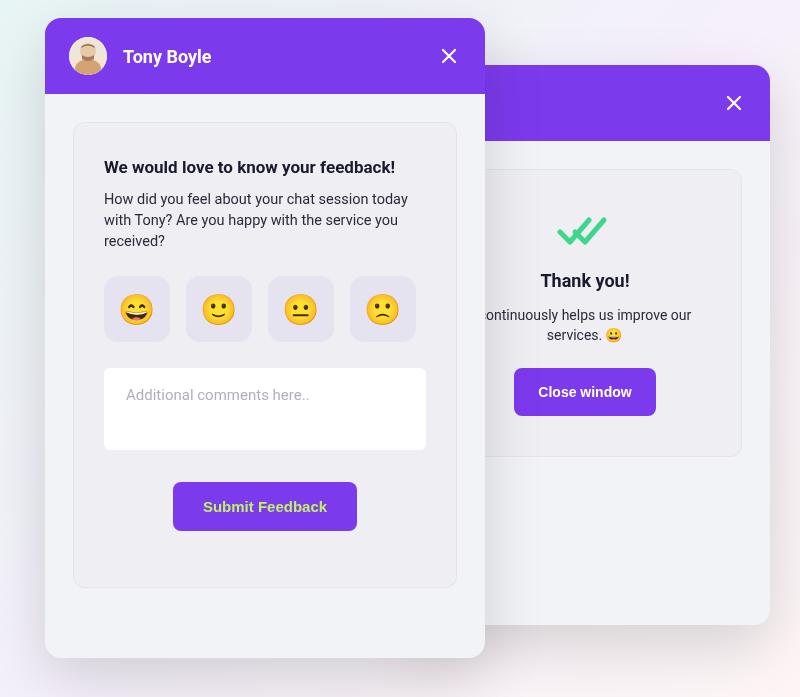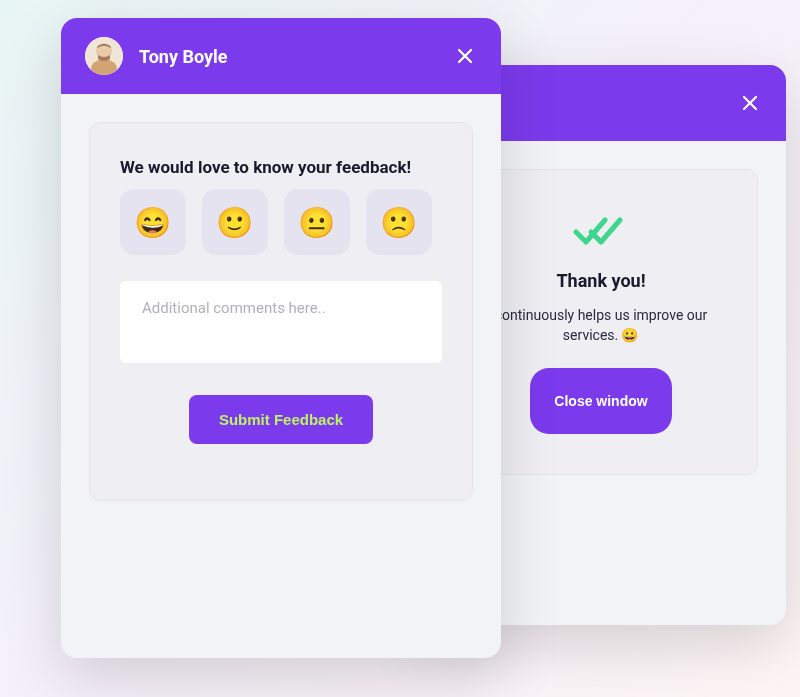--- a/index.html
+++ b/index.html
@@ -14,21 +14,20 @@
       height: 697px;
       position: relative;
       overflow: hidden;
     }
     .card {
       position: absolute;
       background: #f2f3f7;
       border-radius: 16px;
       box-shadow: 0 20px 60px rgba(0,0,0,0.15);
       overflow: hidden;
-      margin-left: 16px;
     }
     .card-back {
       width: 370px;
       left: 400px;
       top: 65px;
       height: 560px;
     }
     .card-front {
       width: 440px;
       left: 45px;
@@ -135,22 +134,22 @@
       font-size: 15px;
       font-weight: 700;
       cursor: pointer;
       display: block;
       margin: 0 auto;
     }
     .btn-primary-sm {
       background: #7c3aed;
       color: #fff;
       border: none;
-      border-radius: 19px;
-      padding: 25px 24px;
+      border-radius: 8px;
+      padding: 16px 24px;
       font-size: 14px;
       font-weight: 600;
       cursor: pointer;
       display: block;
       margin: 0 auto;
     }
     
     .card-back .header {
       padding-left: 24px;
     }
@@ -224,20 +223,21 @@
     </div>
     <div class="close-btn">
       <svg width="16" height="16" viewBox="0 0 16 16" fill="none">
         <path d="M2 2 L14 14 M14 2 L2 14" stroke="white" stroke-width="2.2" stroke-linecap="round"></path>
       </svg>
     </div>
   </div>
   <div class="content">
     <div class="inner-panel">
       <div class="prompt-title">We would love to know your feedback!</div>
+      <div class="prompt-sub">How did you feel about your chat session today with Tony? Are you happy with the service you received?</div>
       <div class="emoji-row">
         <button class="emoji-btn">😄</button>
         <button class="emoji-btn">🙂</button>
         <button class="emoji-btn">😐</button>
         <button class="emoji-btn">🙁</button>
       </div>
       <textarea class="comment-box" placeholder="Additional comments here.." style=""></textarea>
       <button class="btn-primary">Submit Feedback</button>
     </div>
   </div>

